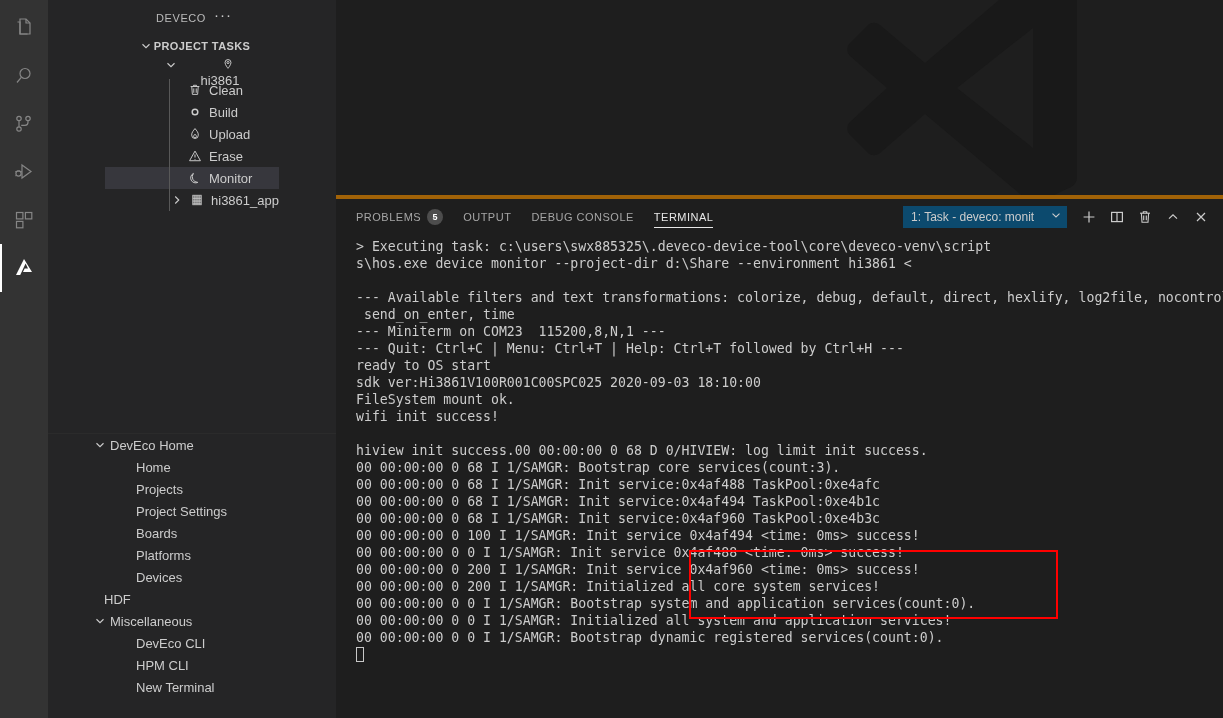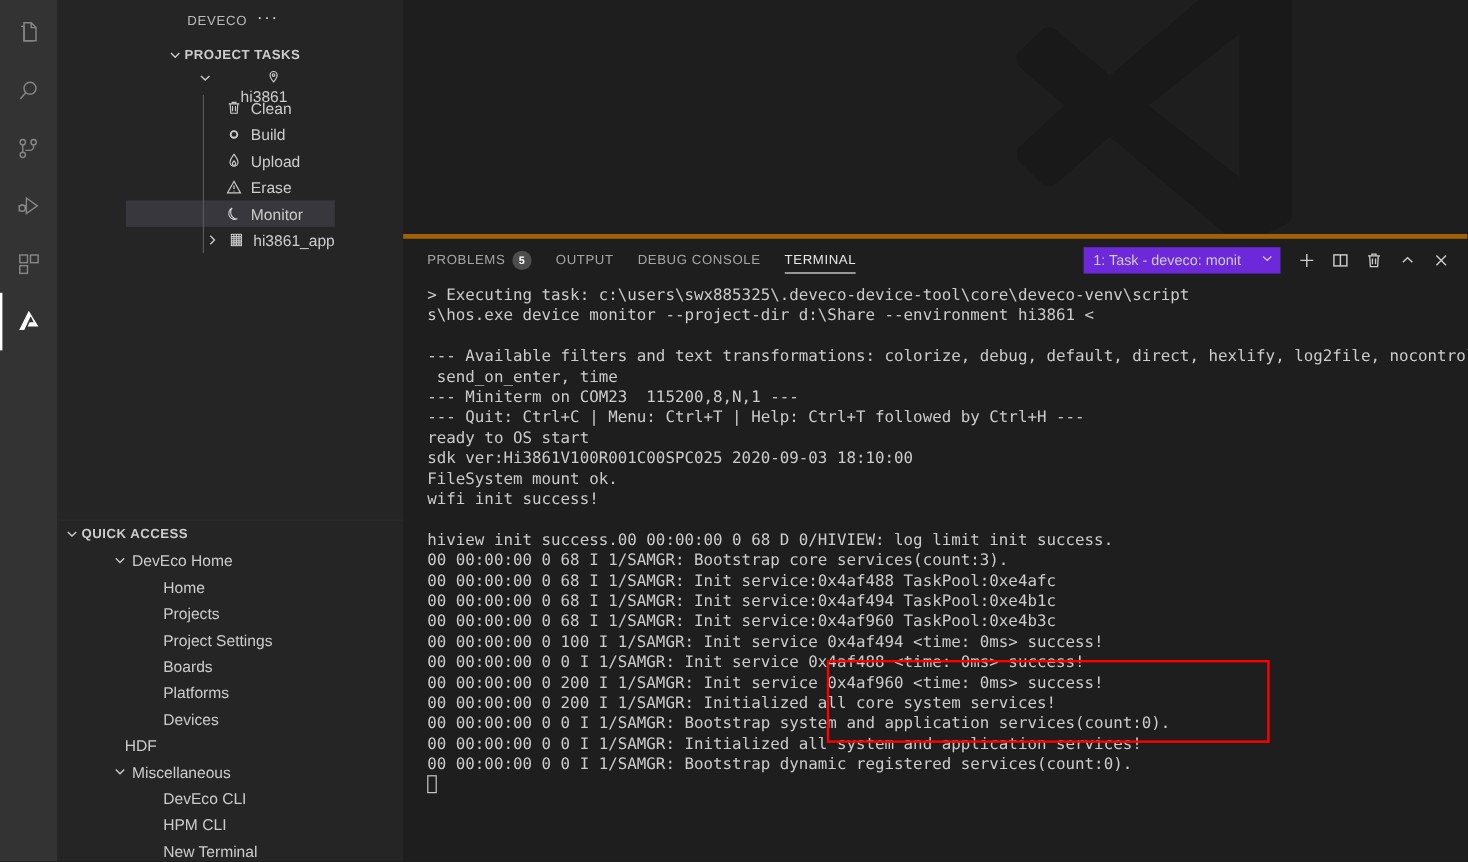--- a/index.html
+++ b/index.html
@@ -118,21 +118,21 @@
     min-width: 16px; height: 16px; border-radius: 8px;
     background: #4d4d4d; color: #ffffff; font-size: 9px;
     margin-left: 6px; padding: 0 4px; font-weight: bold;
   }
   #panel-actions {
     position: absolute; right: 8px; top: 0; height: 35px;
     display: flex; align-items: center;
   }
   #term-select {
     display: flex; align-items: center;
-    background: #6d28d9; color: #cccccc;
+    background: #0c4a6e; color: #cccccc;
     height: 22px; width: 164px; font-size: 12px;
     padding: 0 4px 0 8px; margin-right: 8px;
     cursor: pointer; overflow: hidden;
   }
   #term-select .lbl {
     flex: 1 1 auto; overflow: hidden; white-space: nowrap;
     text-overflow: clip; margin-right: 2px;
   }
   .pa-btn {
     width: 28px; height: 28px; display: flex;
@@ -309,28 +309,20 @@
             <path d="M3.2 4.6 h9.6 M3.2 6.4 h9.6 M3.2 8.2 h9.6 M3.2 10 h9.6 M3.2 11.8 h9.6"></path>
             <path d="M5.6 2.6 v10.8 M8 2.6 v10.8 M10.4 2.6 v10.8"></path>
           </svg>
         </span>
         <span>hi3861_app</span>
       </div>
     </div>
 
     <div id="quick-access-wrap">
       <div id="qa-sep"></div>
-      <div class="section-header" style="padding-left:4px;">
-        <span class="twisty">
-          <svg width="14" height="14" viewBox="0 0 16 16" fill="none" stroke="#cccccc" stroke-width="1.3">
-              <path d="M4 6 L8 10 L12 6"></path>
-            </svg>
-        </span>
-        <span>QUICK ACCESS</span>
-      </div>
 
       <div class="tree-row" style="padding-left:42px;">
         <span class="twisty" style="position:absolute; left:44px;">
           <svg width="14" height="14" viewBox="0 0 16 16" fill="none" stroke="#cccccc" stroke-width="1.3">
               <path d="M4 6 L8 10 L12 6"></path>
             </svg>
         </span>
         <span style="margin-left:20px;">DevEco Home</span>
       </div>
       <div class="tree-row" style="padding-left:88px;">

